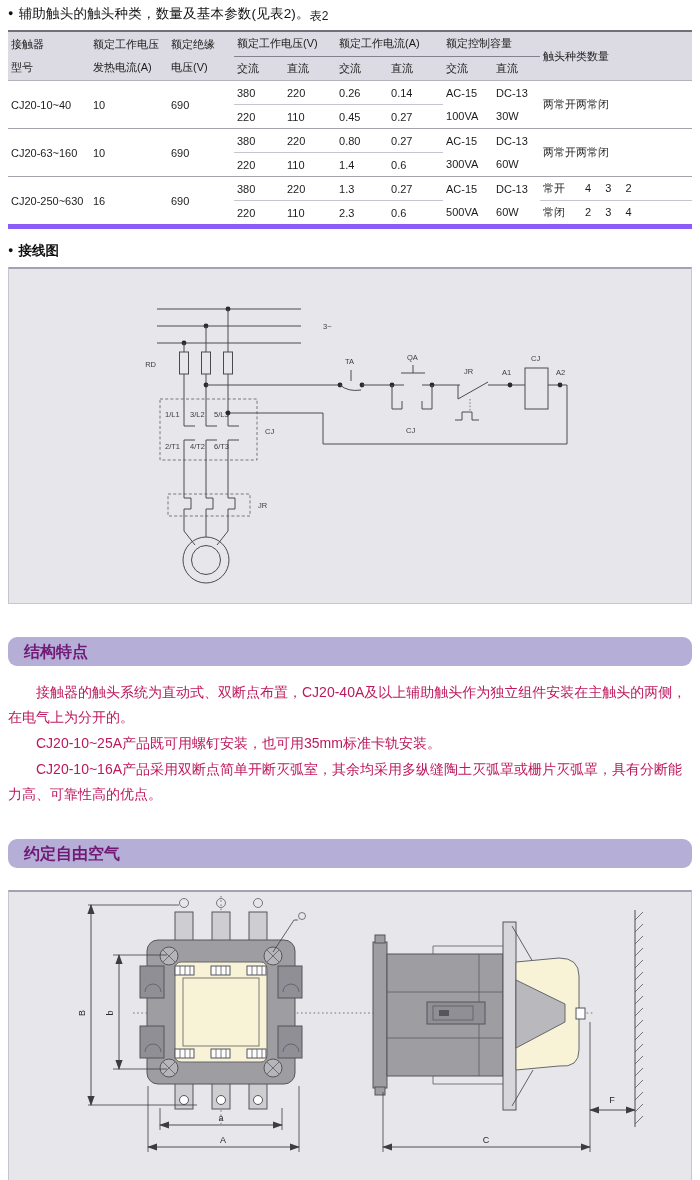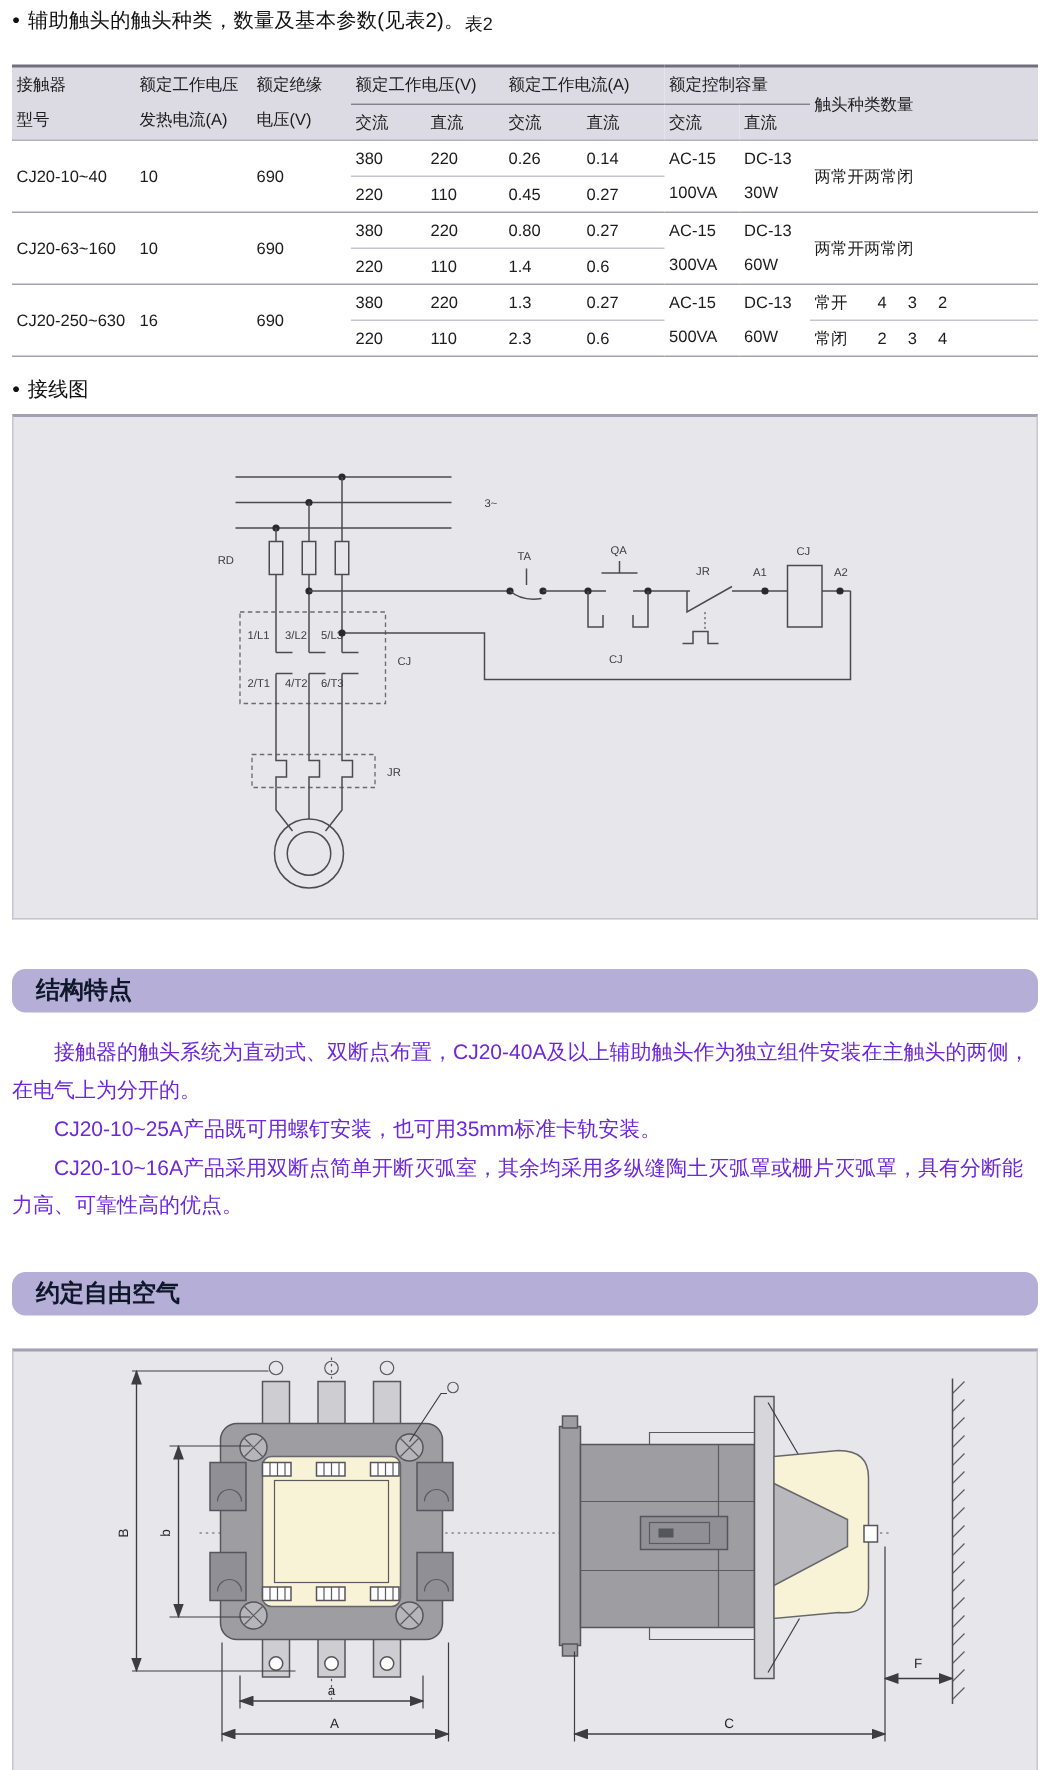--- a/index.html
+++ b/index.html
@@ -6,53 +6,53 @@
   body { width:700px; height:1180px; font-family:"Liberation Sans","DejaVu Sans",sans-serif; color:#1c1c1c; overflow:hidden; }
   .page { padding:5px 8px 0 8px; }
 
   
   .titlerow { display:flex; flex-direction:row; }
   .doc-title { font-size:13.5px; color:#111; letter-spacing:0.2px; }
   .doc-title .bullet { font-size:9px; vertical-align:2px; margin-right:5px; }
   .table-tag { text-align:right; font-size:12px; margin-top:3px; padding-right:4px; }
 
   
-  table.spec { width:684px; border-collapse:collapse; table-layout:fixed; font-size:11px; margin-top:18px;
-               border-top:2px solid #70707c; border-bottom:1px solid #8b5cf6; }
+  table.spec { width:684px; border-collapse:collapse; table-layout:fixed; font-size:11px; margin-top:5px;
+               border-top:2px solid #70707c; border-bottom:5px solid #8b5cf6; }
   table.spec th, table.spec td { padding:1px 3px; text-align:left; font-weight:normal; vertical-align:middle; height:21px; }
   table.spec thead th { background:#dcdbe4; }
   table.spec thead tr { border-bottom:0; }
   thead th.two-line { vertical-align:top; }
   thead th.two-line div { height:23px; line-height:23px; }
   th.grp { border-bottom:1px solid #83838f; height:23px; }
   thead { border-bottom:1px solid #b2b1bd; }
   td.pad1 { padding-left:8px; }
   tr.rowend > td { border-bottom:1px solid #a3a2ae; }
   td.span2 { border-bottom:1px solid #a3a2ae; }
   td.thin-sep { border-bottom:1px solid #c7c6d0; }
   .contact-split .lbl { display:inline-block; width:42px; }
   .contact-split .vals { word-spacing:11px; }
 
   
-  .subhead { font-size:13.5px; color:#111; margin-top:13px; margin-bottom:7px; }
+  .subhead { font-size:13.5px; color:#111; margin-top:13px; margin-bottom:7px;font-weight:bold; }
   .subhead .bullet { font-size:9px; vertical-align:2px; margin-right:5px; }
 
   
   .panel { width:682px; background:#e7e7eb; border:1px solid #c6c5d2; border-top:2px solid #a3a1b5; }
   .panel svg { display:block; }
 
   
-  .secbar { width:652px; background:#b5aed7; color:#0f172a; font-size:16px; font-weight:bold;
+  .secbar { width:652px; background:#b5aed7; color:#701a75; font-size:16px; font-weight:bold;
             padding:4px 16px; border-radius:9px; height:21px; line-height:21px; }
   .secbar.first { margin-top:33px; }
   .secbar.second { margin-top:32px; }
 
   
   .paras { margin-top:14px; }
-  .paras p { font-size:14px; line-height:25px; margin:0 0 1px 0; text-indent:2em; color:#6d28d9; }
+  .paras p { font-size:14px; line-height:25px; margin:0 0 1px 0; text-indent:2em; color:#be185d; }
 
   .panel.drawing { margin-top:22px; }
 
   
   .ln { stroke:#4a4a50; stroke-width:1; fill:none; }
   .lnthin { stroke:#5a5a60; stroke-width:0.8; fill:none; }
   .dash { stroke:#6a6a72; stroke-width:0.9; fill:none; stroke-dasharray:3,2.2; }
   .axis { stroke:#55555c; stroke-width:0.8; fill:none; stroke-dasharray:1.6,2.6; }
   .dot { fill:#2a2a2e; }
   .cktxt { font-size:7.5px; fill:#3a3a40; }

